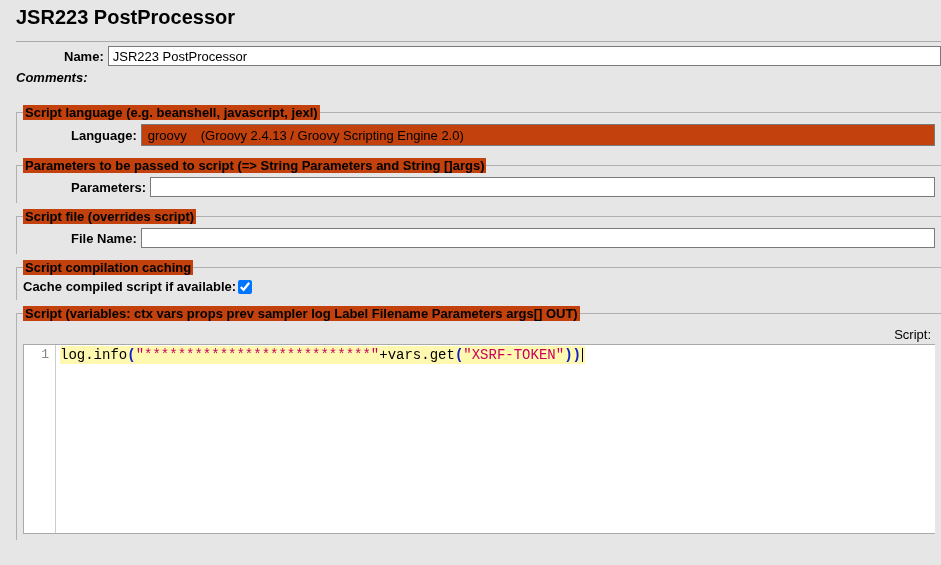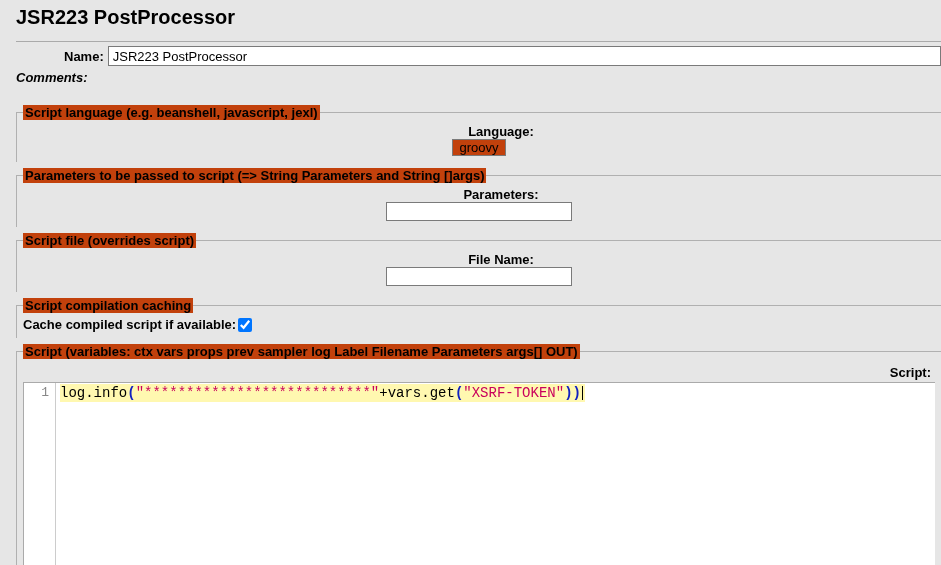--- a/index.html
+++ b/index.html
@@ -57,21 +57,21 @@
     padding: 4px 6px 6px 6px;
     position: relative;
   }
   fieldset legend {
     font-weight: bold;
     font-size: 13px;
     padding: 0 2px;
     background: #c2410c;
     margin-left: 0;
   }
-  fieldset .row { margin-bottom: 0; flex-direction: column; }
+  fieldset .row { margin-bottom: 0; }
   .lang-dropdown {
     flex: 1;
     height: 22px;
     border: 1px solid #7a7a7a;
     background: #c2410c;
     display: flex;
     align-items: center;
     padding: 0 6px;
     justify-content: flex-start;
     gap: 14px;
@@ -85,21 +85,21 @@
     font-weight: bold;
   }
   .cache-row input[type=checkbox] { width: 14px; height: 14px; }
   .script-wrap {
     display: flex;
     flex-direction: column;
   }
   .script-label-row {
     display: flex;
     justify-content: flex-end;
-    font-weight: bold;
+    font-weight: normal;
     padding-right: 4px;
     padding-top: 2px;
   }
   .editor {
     display: flex;
     border: 1px solid #aaa;
     border-right: none;
     background: #fff;
     height: 190px;
     margin-top: 2px;
@@ -153,20 +153,21 @@
 <div class="comments-row">
   <span>Comments:</span>
 </div>
 
 <fieldset>
   <legend>Script language (e.g. beanshell, javascript, jexl)</legend>
   <div class="row">
     <label class="bold">Language:</label>
     <div class="lang-dropdown">
       <span class="lang-name">groovy</span>
+      <span class="lang-desc">(Groovy 2.4.13 / Groovy Scripting Engine 2.0)</span>
     </div>
   </div>
 </fieldset>
 
 <fieldset>
   <legend>Parameters to be passed to script (=&gt; String Parameters and String []args)</legend>
   <div class="row">
     <label class="bold">Parameters:</label>
     <input type="text" value="" style="">
   </div>

